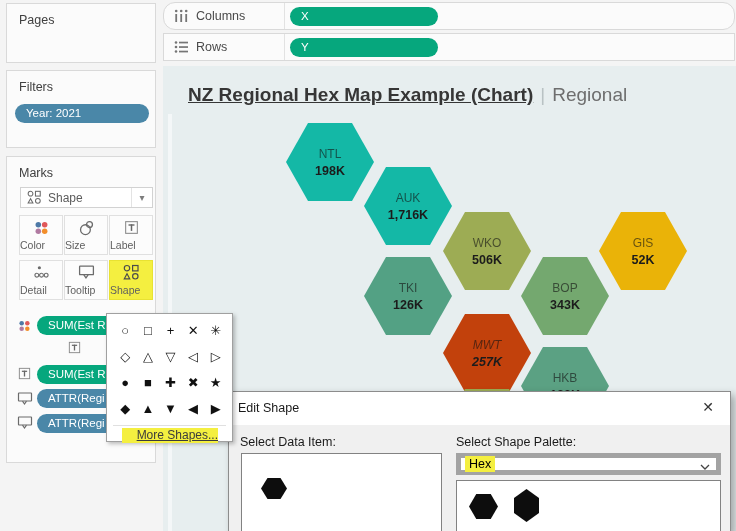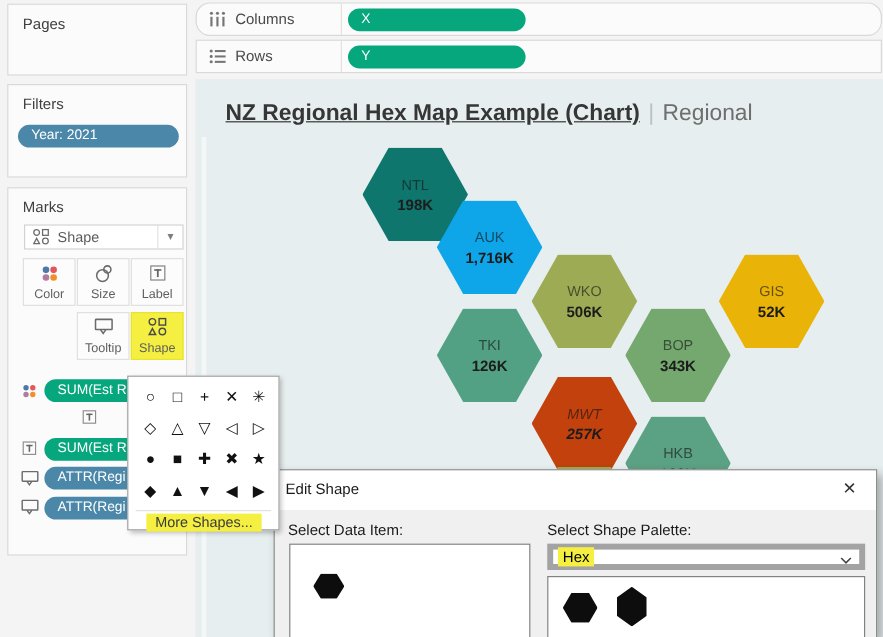--- a/index.html
+++ b/index.html
@@ -26,21 +26,21 @@
   
   .mark-type-dd{
     position:absolute;left:13px;top:30px;width:133px;height:21px;
     background:#fff;border:1px solid #d2d2d2;box-sizing:border-box;
     display:flex;align-items:center;font-size:12px;color:#5c5c5c;
   }
   .mark-type-dd .ddtext{flex:1;padding-left:6px;}
   .mark-type-dd .caret{width:20px;text-align:center;color:#7d7d7d;border-left:1px solid #e3e3e3;font-size:10px;line-height:19px;}
   .mbtn{
     position:absolute;width:44px;height:40px;background:#fcfcfc;
-    border:1px solid #e0e0e0;box-sizing:border-box;text-align:center;
+    border:1px solid #e0e0e0;box-sizing:border-box;text-align:left;
   }
   .mbtn .micon{height:20px;margin-top:3px;}
   .mbtn .mlabel{font-size:10.5px;color:#5f5f5f;}
   .mbtn.hl{background:#f4ef40;border-color:#e8e232;}
   .pill-row{position:absolute;left:10px;display:flex;align-items:center;height:19px;}
   .pill-row .picon{width:20px;height:16px;flex:0 0 20px;}
   .pill-row .pill{width:120px;}
   
   .shelf{
     position:absolute;left:163px;width:572px;height:28px;
@@ -75,21 +75,21 @@
     box-shadow:2px 2px 4px rgba(0,0,0,0.25);z-index:30;
   }
   .glyph-grid{
     position:absolute;left:7px;top:4px;width:113px;
     display:grid;grid-template-columns:repeat(5,1fr);grid-auto-rows:26px;
   }
   .glyph{font-size:13px;color:#111;text-align:center;line-height:26px;cursor:default;}
   .popup-sep{position:absolute;left:6px;right:6px;top:111px;height:1px;background:#e0e0e0;}
   .more-shapes{
     position:absolute;left:15px;top:114px;width:96px;height:15px;
-    background:#f4ef40;font-size:12px;color:#3b3b3b;line-height:15px;text-align:center;
+    background:#f4ef40;font-size:12px;color:#3b3b3b;line-height:15px;text-align:right;text-decoration:underline;
   }
   
   .dialog{
     position:absolute;left:228px;top:391px;width:503px;height:141px;
     background:#f0f0f0;border:1px solid #8c8c8c;box-sizing:border-box;
     box-shadow:4px 4px 8px rgba(0,0,0,0.3);z-index:20;overflow:hidden;
   }
   .dlg-titlebar{position:absolute;left:0;top:0;right:0;height:33px;background:#fff;}
   .dlg-title{position:absolute;left:9px;top:9px;font-size:12.5px;color:#1a1a1a;}
   .dlg-close{position:absolute;right:12px;top:7px;font-size:14px;color:#333;width:20px;text-align:center;cursor:default;}
@@ -158,20 +158,31 @@
     <div class="micon">
       <svg width="17" height="17" viewBox="0 0 16 16" style="margin:2px auto 0;">
         <rect x="2.5" y="2.5" width="11" height="11" fill="none" stroke="#8a8a8a" stroke-width="1"></rect>
         <rect x="5.2" y="5" width="5.6" height="1.3" fill="#666"></rect>
           <rect x="7.3" y="5" width="1.4" height="6.2" fill="#666"></rect>
       </svg>
     </div>
     <div class="mlabel">Label</div>
   </div>
 
+  <div class="mbtn" style="left:12px;top:103px;">
+    <div class="micon">
+      <svg width="17" height="16" viewBox="0 0 16 15" style="margin:3px auto 0;">
+        <circle cx="6" cy="3.5" r="1.5" fill="#6b6b6b"></circle>
+        <circle cx="3.6" cy="10.5" r="1.8" fill="none" stroke="#6b6b6b" stroke-width="1.1"></circle>
+        <circle cx="8" cy="10.5" r="1.8" fill="none" stroke="#6b6b6b" stroke-width="1.1"></circle>
+        <circle cx="12.4" cy="10.5" r="1.8" fill="none" stroke="#6b6b6b" stroke-width="1.1"></circle>
+      </svg>
+    </div>
+    <div class="mlabel">Detail</div>
+  </div>
   <div class="mbtn" style="left:57px;top:103px;">
     <div class="micon">
       <svg width="17" height="16" viewBox="0 0 16 14" fill="none" stroke="#6b6b6b" stroke-width="1.2" style="margin:3px auto 0;">
         <rect x="1.5" y="1.5" width="13" height="8" rx="0.5"></rect>
           <path d="M5.5 9.7 L7.5 12.5 L9.5 9.7"></path>
       </svg>
     </div>
     <div class="mlabel">Tooltip</div>
   </div>
   <div class="mbtn hl" style="left:102px;top:103px;">
@@ -270,25 +281,25 @@
   <span class="sdivider"></span>
   <span class="pill green">Y</span>
 </div>
 
 <div class="chart">
   <div class="axis-strip"></div>
   <div class="chart-title">
     <span class="t-main">NZ Regional Hex Map Example (Chart)</span><span class="t-sep">|</span><span class="t-sub">Regional</span>
   </div>
   <div id="hex-layer">
-      <div class="hex" style="left: 139px; top: 57px; background: #0f766e; text-align: right;">
+      <div class="hex" style="left: 123px; top: 57px; background: #14b8a6; text-align: right;">
         <div class="hx-code">NTL</div>
         <div class="hx-val">198K</div>
       </div>
-      <div class="hex" style="left: 201px; top: 101px; background: #0ea5e9;">
+      <div class="hex" style="left: 201px; top: 101px; background: #14b8a6;">
         <div class="hx-code">AUK</div>
         <div class="hx-val">1,716K</div>
       </div>
       <div class="hex" style="left: 280px; top: 146px; background: rgb(157, 172, 84);">
         <div class="hx-code">WKO</div>
         <div class="hx-val">506K</div>
       </div>
       <div class="hex" style="left: 436px; top: 146px; background: #eab308;">
         <div class="hx-code">GIS</div>
         <div class="hx-val">52K</div>

